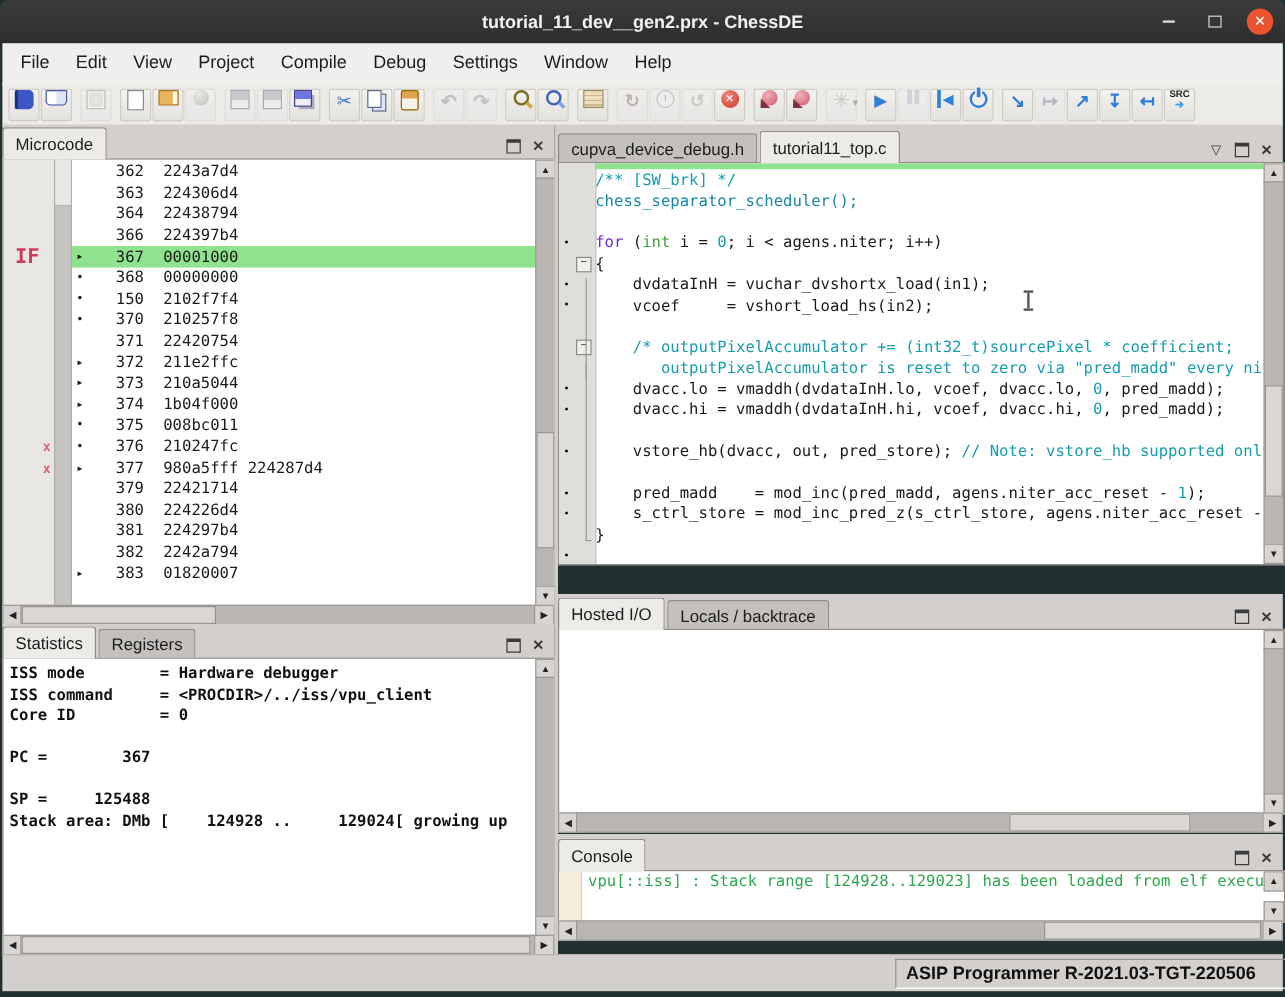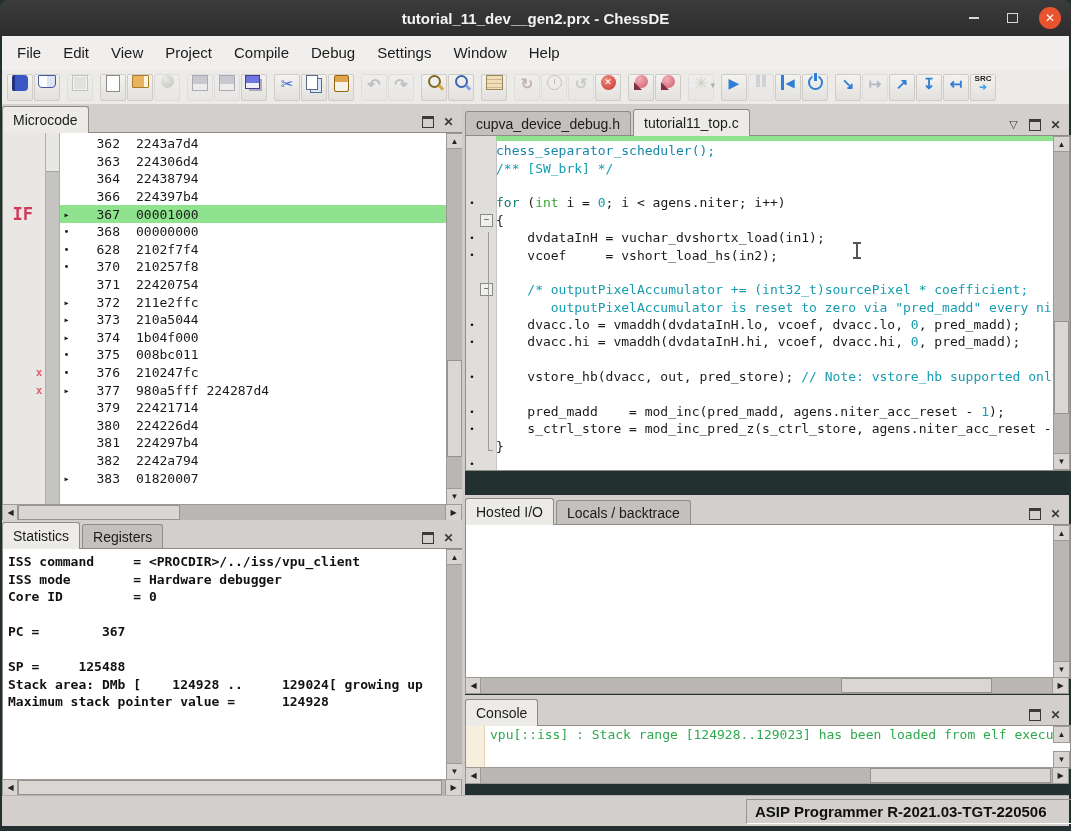--- a/index.html
+++ b/index.html
@@ -91,21 +91,21 @@
   .mc-num{width:46px;text-align:right;z-index:1;}
   .mc-code{padding-left:16px;white-space:pre;z-index:1;}
   .mc-hl{position:absolute;left:57px;right:0;top:0;bottom:0;background:#8fe38f;}
   
   .ed-line{display:flex;height:17.4px;align-items:center;font-size:13px;position:relative;}
   .ed-gcell{width:30px;flex:none;display:flex;align-items:center;height:100%;}
   .ed-bullet{width:12px;text-align:center;font-size:9px;color:#111;}
   .ed-fold{width:11px;height:11px;margin-left:2px;border:1px solid #8a8a8a;background:#f0efec;font-size:9px;line-height:9px;text-align:center;color:#444;display:none;}
   .ed-line.hasfold .ed-fold{display:block;}
   .ed-code{white-space:pre;color:#1a1a1a;}
-  .tok-kw{color:#0f766e;} .tok-type{color:#3aa53a;} .tok-num{color:#169cb0;}
+  .tok-kw{color:#6d28d9;} .tok-type{color:#3aa53a;} .tok-num{color:#169cb0;}
   .tok-comment{color:#169cb0;} .tok-fn{color:#1787a8;} 
   .statusbar-cell{background:#d2cfcc;border:1px solid #97948f;border-right-color:#fff;border-bottom-color:#fff;}
   
   .st-line{white-space:pre;font-weight:bold;font-size:13px;height:17.5px;line-height:17.5px;color:#111;}
   
   .con-line{white-space:pre;font-size:13px;height:17px;line-height:17px;color:#2fa84f;}
   .ibeam{position:absolute;width:2px;height:13px;background:#555;}
   .ibeam::before,.ibeam::after{content:"";position:absolute;left:-3px;width:8px;height:2px;background:#555;}
   .ibeam::before{top:-2px;} .ibeam::after{bottom:-2px;}
 </style>
@@ -300,21 +300,21 @@
           <span class="mc-strip-space"></span>
           <span class="mc-mark">•</span>
           <span class="mc-num">368</span>
           <span class="mc-code">00000000</span>
         </div>
         <div class="mc-row mono">
           <span class="mc-flag"></span>
           <span class="mc-x"></span>
           <span class="mc-strip-space"></span>
           <span class="mc-mark">•</span>
-          <span class="mc-num">628</span>
+          <span class="mc-num">150</span>
           <span class="mc-code">2102f7f4</span>
         </div>
         <div class="mc-row mono">
           <span class="mc-flag"></span>
           <span class="mc-x"></span>
           <span class="mc-strip-space"></span>
           <span class="mc-mark">•</span>
           <span class="mc-num">370</span>
           <span class="mc-code">210257f8</span>
         </div>
@@ -432,29 +432,28 @@
   <div class="tabbar" style="left:2px;top:520px;width:460px;height:28px;" id="st-tabs">
       <div class="tab active">Statistics</div>
       <div class="tab">Registers</div>
     <div class="panel-btns">
       <div class="pbtn maxi"></div>
       <div class="pbtn closex"></div>
     </div>
   </div>
   <div class="body-white" style="left:2px;top:548px;width:460px;height:231px;">
     <div id="st-lines" class="mono" style="position:absolute;left:5px;top:4px;right:17px;">
+        <div class="st-line">ISS mode        = Hardware debugger</div>
         <div class="st-line">ISS command     = &lt;PROCDIR&gt;/../iss/vpu_client</div>
-        <div class="st-line">ISS mode        = Hardware debugger</div>
         <div class="st-line">Core ID         = 0</div>
         <div class="st-line"> </div>
         <div class="st-line">PC =        367</div>
         <div class="st-line"> </div>
         <div class="st-line">SP =     125488</div>
         <div class="st-line">Stack area: DMb [    124928 ..     129024[ growing up</div>
-        <div class="st-line">Maximum stack pointer value =      124928</div>
       </div>
     <div class="sb-btn up" style="right:0;top:0;"></div>
     <div class="sb-track-v" style="right:0;top:15px;bottom:15px;"></div>
     <div class="sb-btn down" style="right:0;bottom:0;"></div>
   </div>
   <div style="position:absolute;left:2px;top:779px;width:460px;height:16px;background:#d2cfcc;">
     <div class="sb-btn left" style="left:0;top:0;"></div>
     <div class="sb-track-h" style="left:15px;right:15px;top:0;">
       <div class="sb-thumb" style="top:0;bottom:0;left:0;right:4px;"></div>
     </div>
@@ -473,27 +472,27 @@
     </div>
   </div>
   <div class="body-white" style="left:465px;top:135px;width:604px;height:334px;">
     <div style="position:absolute;left:0;top:0;bottom:0;width:30px;background:#e0dedb;border-right:1px solid #c5c2bf;"></div>
     <div style="position:absolute;left:30px;right:16px;top:0;height:5px;background:#8fe38f;"></div>
     <div id="ed-lines" style="position:absolute;left:0;top:6px;right:17px;">
         <div class="ed-line mono">
           <span class="ed-gcell">
             <span class="ed-bullet"></span>
           </span>
+          <span class="ed-code"><span class="tok-comment">/** [SW_brk] */</span></span>
+        </div>
+        <div class="ed-line mono">
+          <span class="ed-gcell">
+            <span class="ed-bullet"></span>
+          </span>
           <span class="ed-code"><span class="tok-fn">chess_separator_scheduler();</span></span>
-        </div>
-        <div class="ed-line mono">
-          <span class="ed-gcell">
-            <span class="ed-bullet"></span>
-          </span>
-          <span class="ed-code"><span class="tok-comment">/** [SW_brk] */</span></span>
         </div>
         <div class="ed-line mono">
           <span class="ed-gcell">
             <span class="ed-bullet"></span>
           </span>
           <span class="ed-code"></span>
         </div>
         <div class="ed-line mono">
           <span class="ed-gcell">
             <span class="ed-bullet">•</span>

